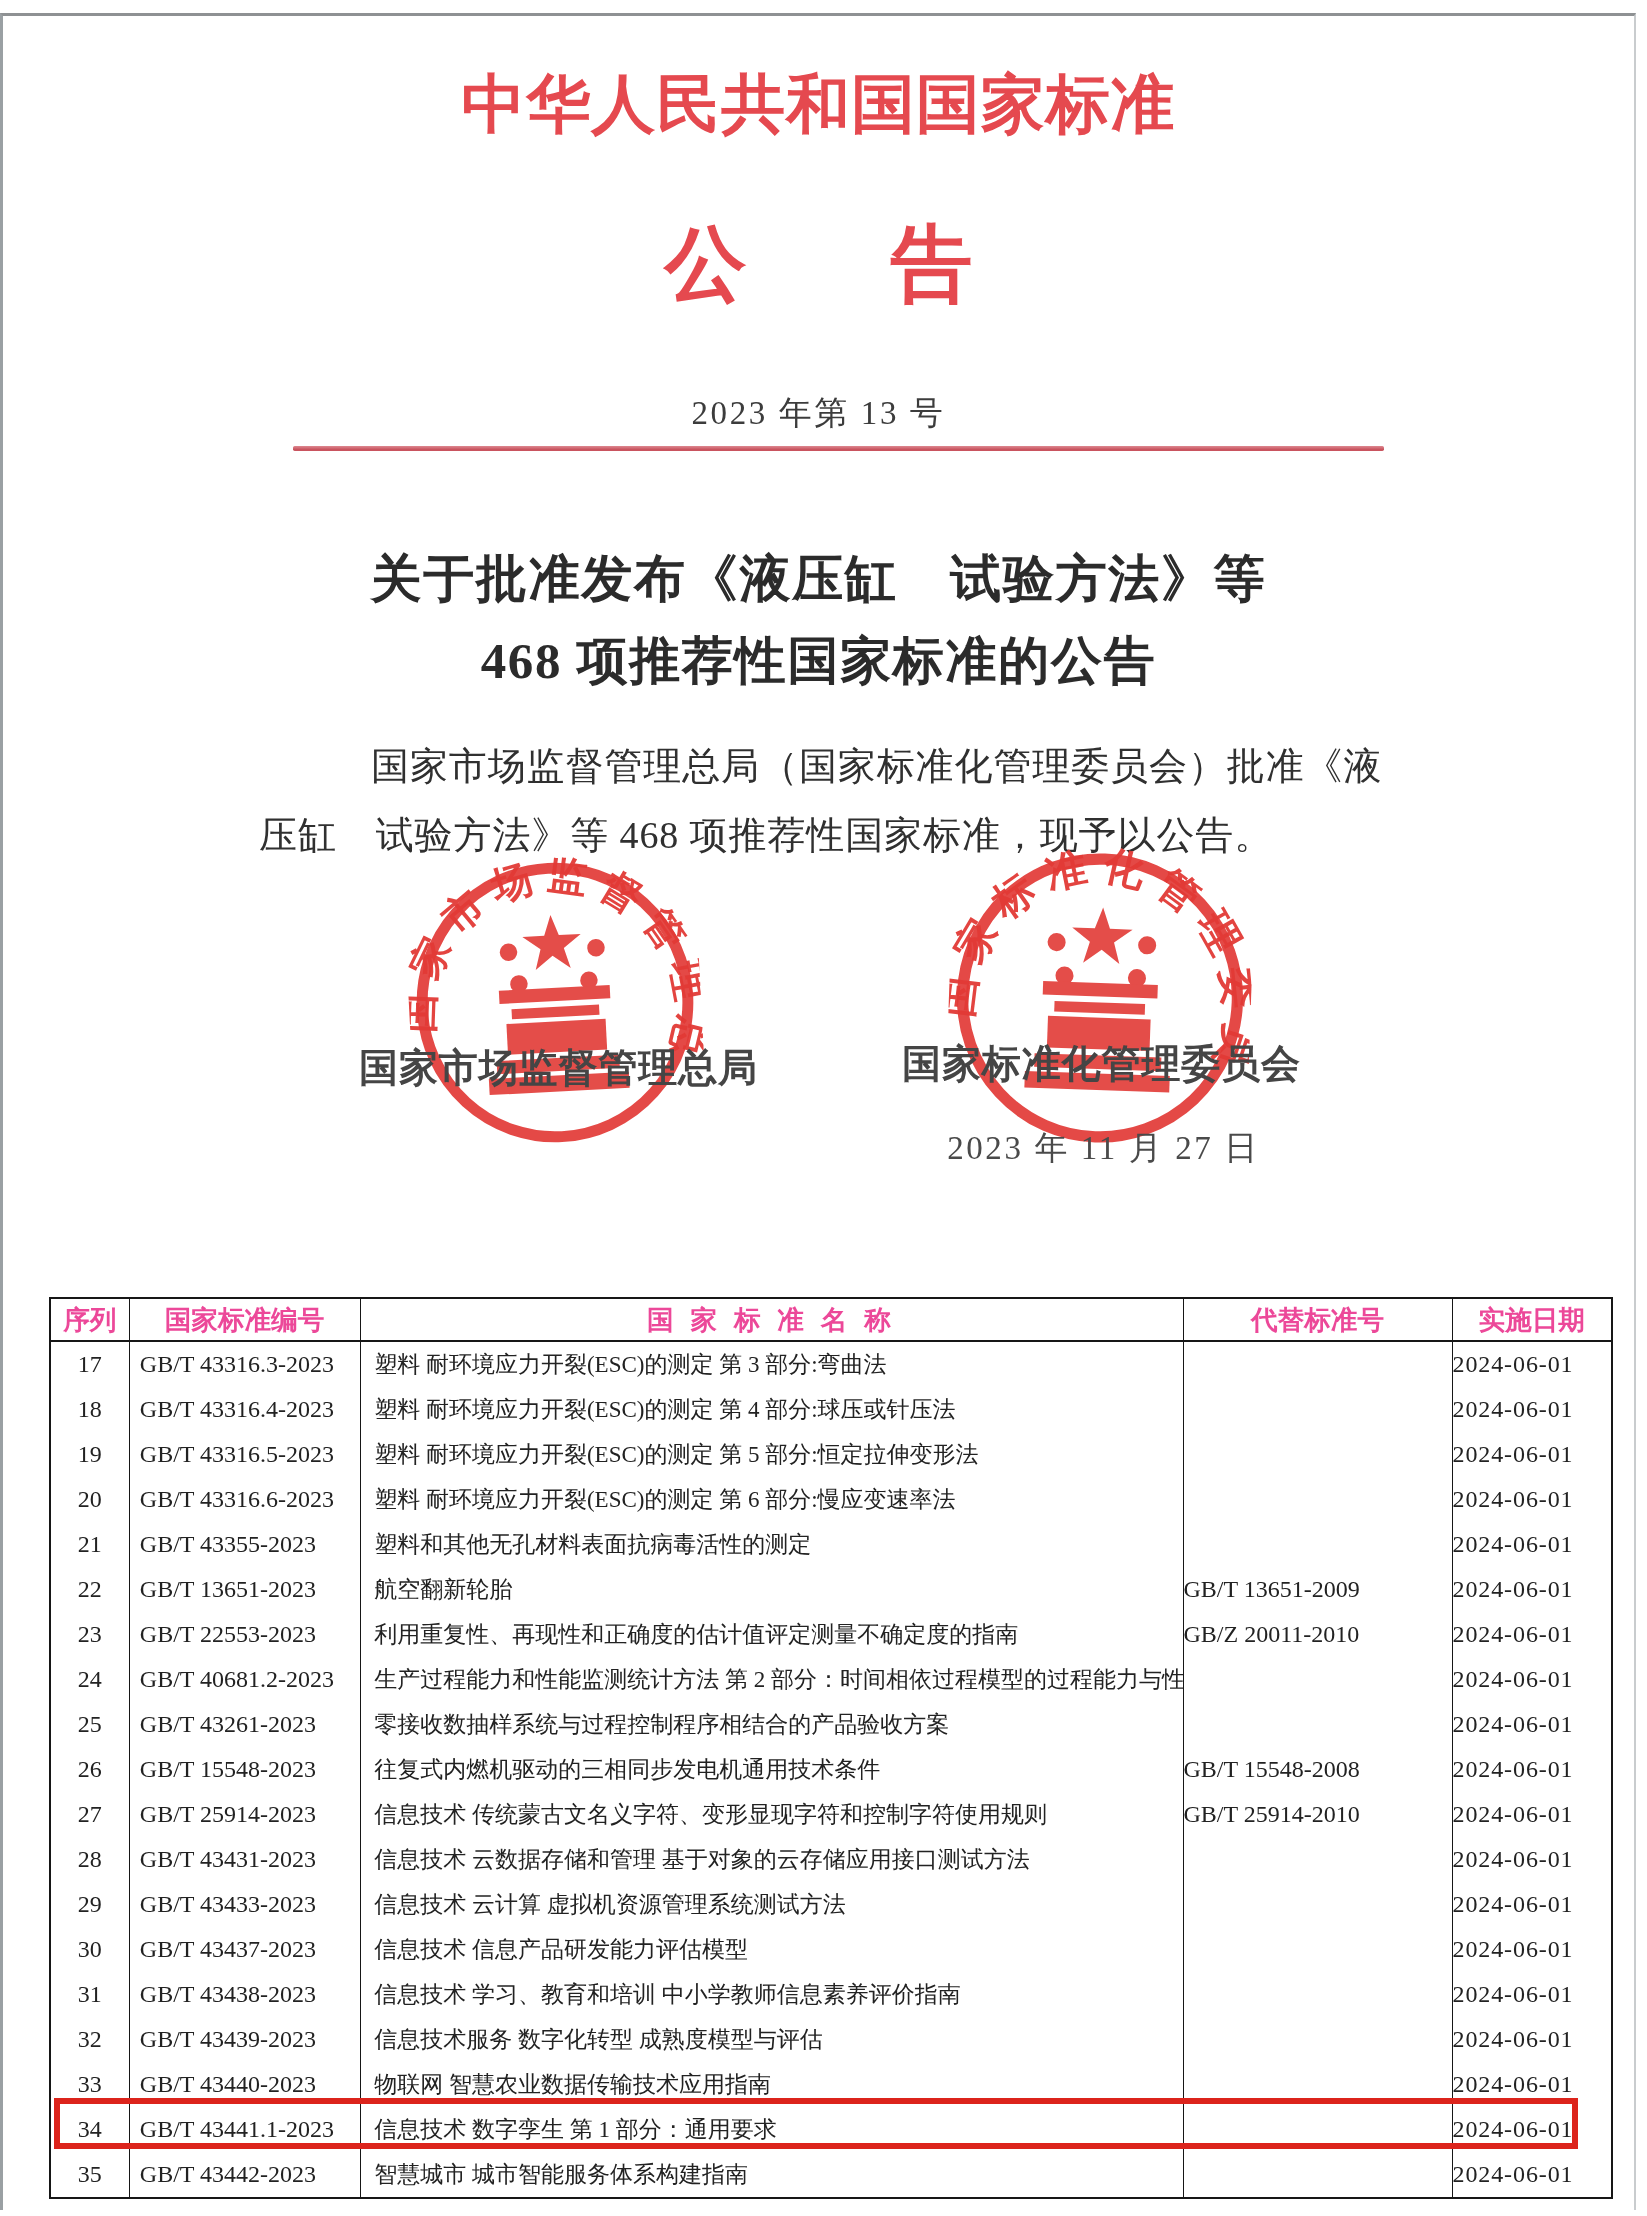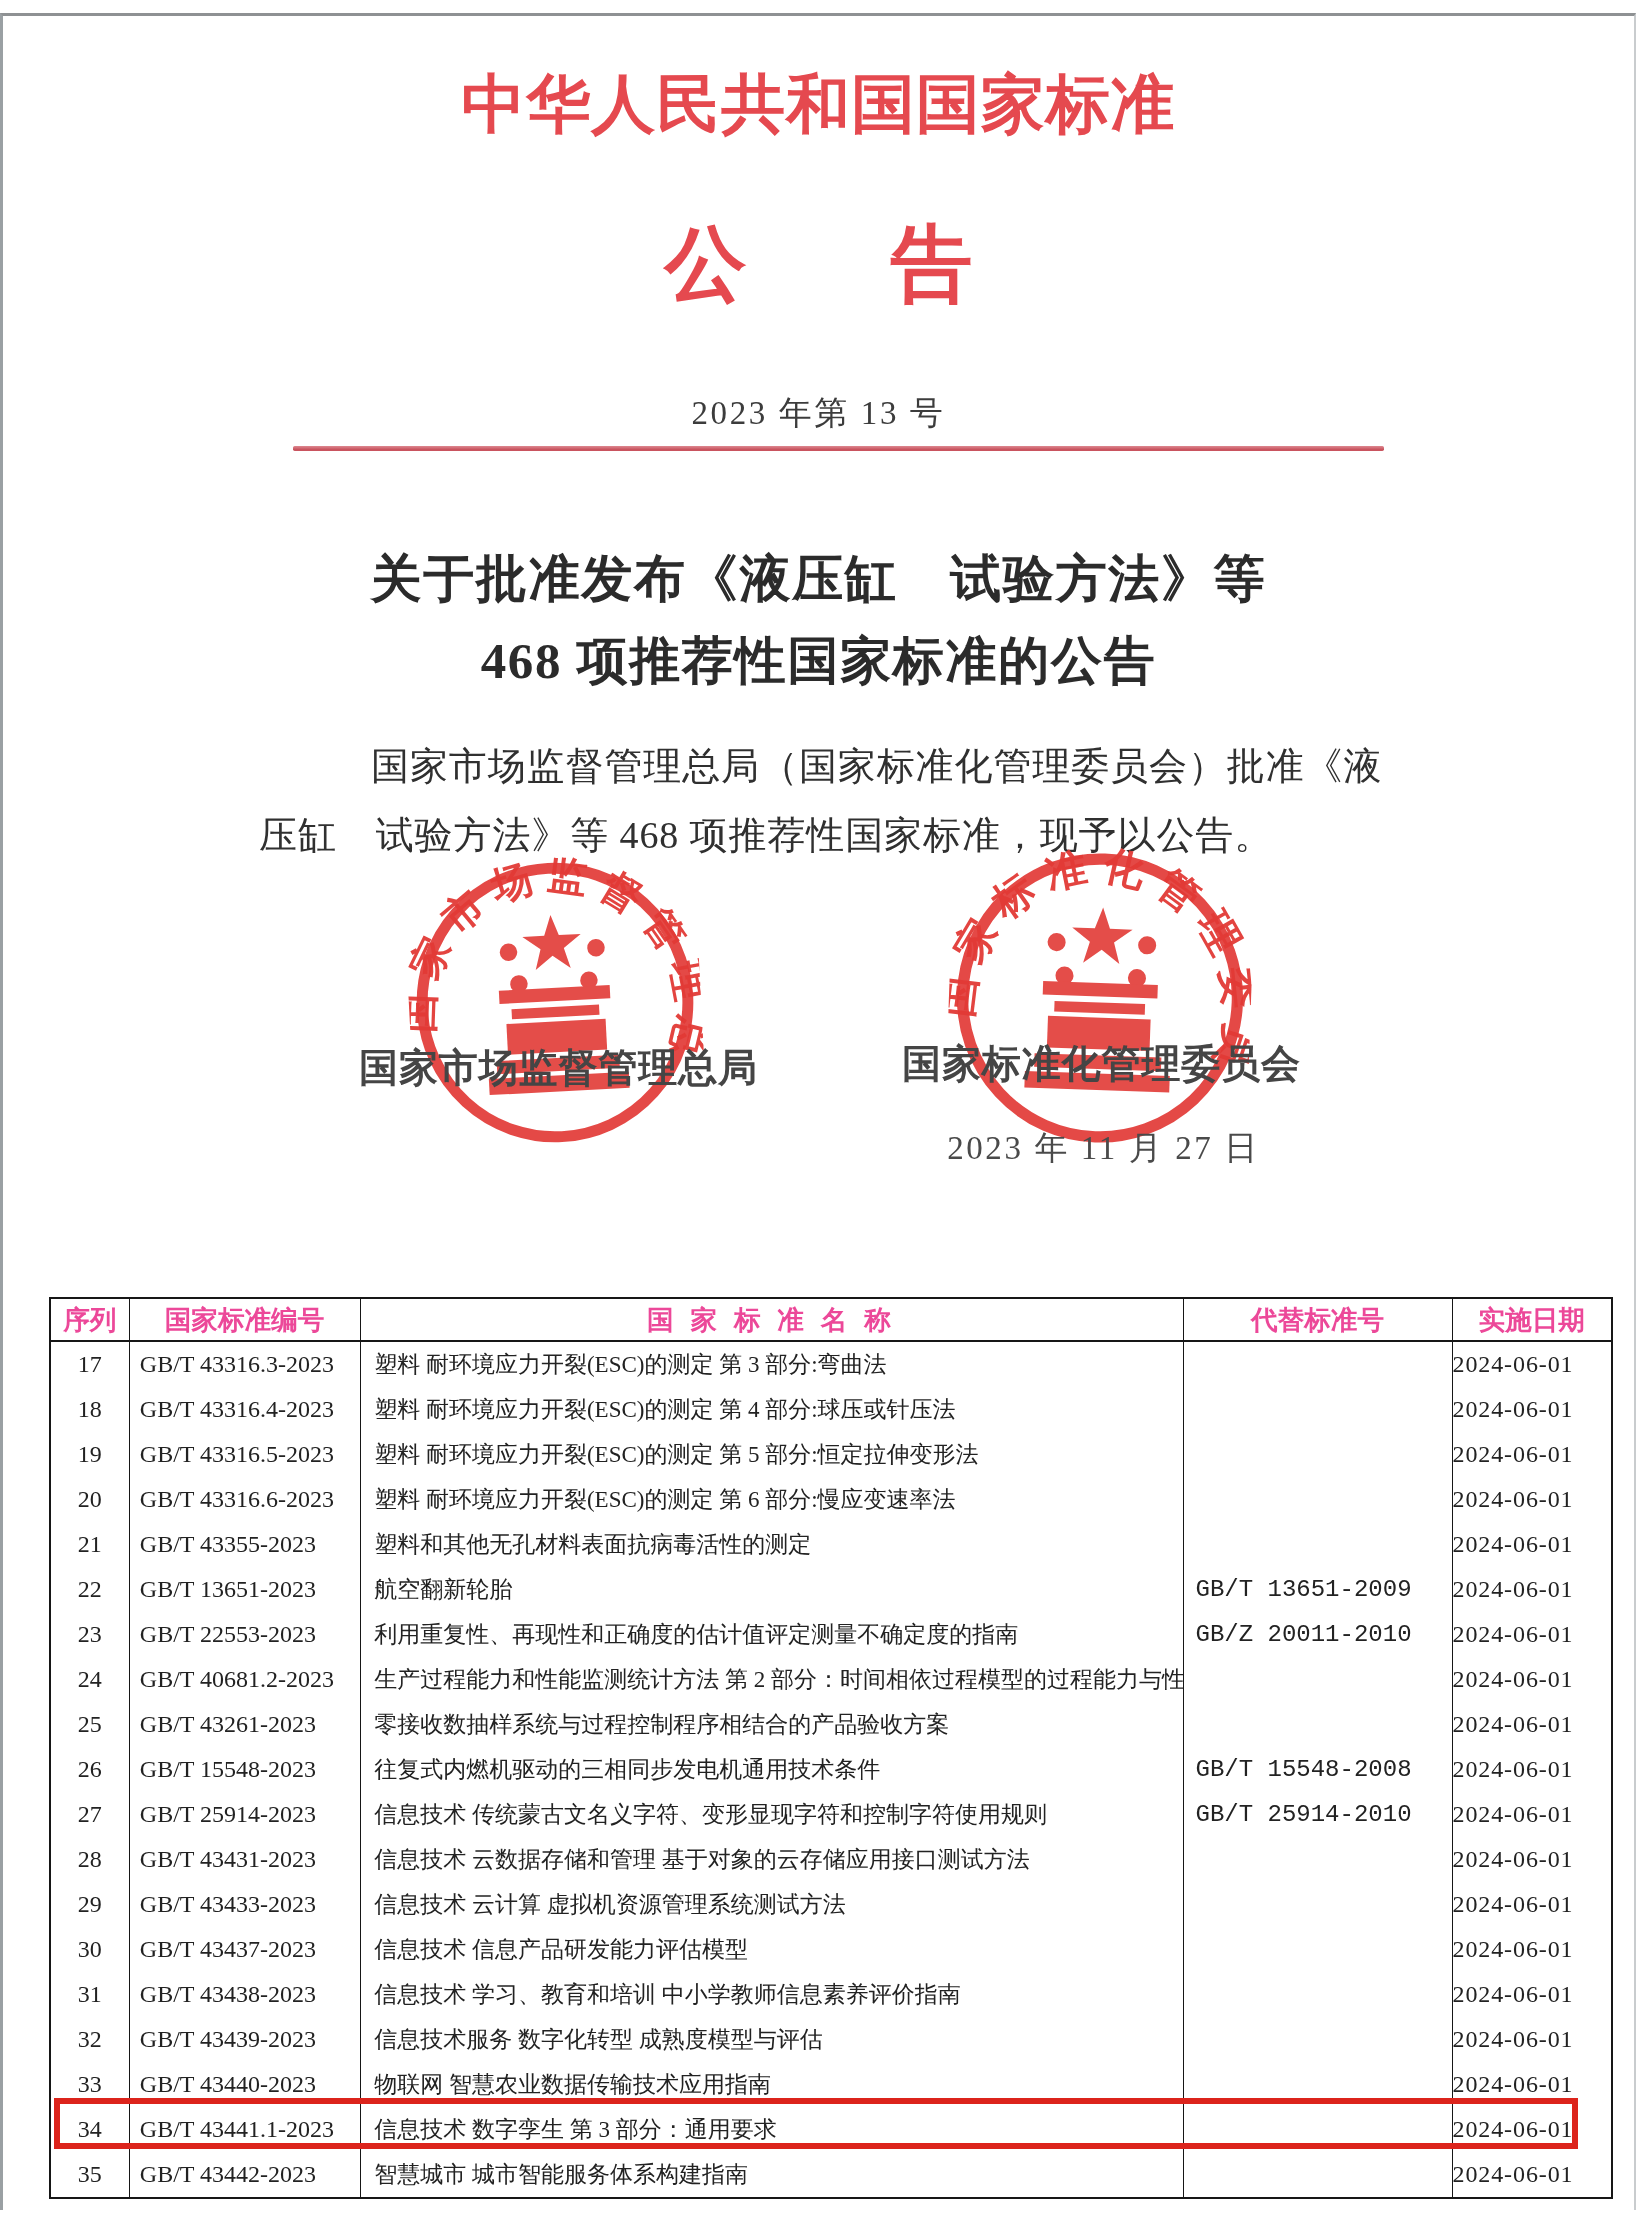--- a/index.html
+++ b/index.html
@@ -92,21 +92,21 @@
   }
   thead th{
     height:41px;font-size:26.6px;font-weight:700;text-align:center;
     border-bottom:2.6px solid var(--table-border);color:#ec4899;
   }
   th.c-name{letter-spacing:5.1px;}
   td{height:45px;font-size:24px;color:#222;}
   td.c-seq{text-align:center;}
   td.c-code{padding-left:10.3px;}
   td.c-name{padding-left:13.7px;font-size:23px;font-family:Liberation Serif, serif;}
-  td.c-rep{padding-left:12px;font-family:Liberation Mono, monospace;}
+  td.c-rep{padding-left:0;}
   td.c-date{text-align:left;letter-spacing:0.9px;}
   .hl-box{
     position:absolute;display:none;z-index:5;pointer-events:none;
     left:5.1px;width:1524px;box-sizing:border-box;
     border:6px solid var(--highlight-red);
   }
 </style>
 </head>
 <body>
 
@@ -319,21 +319,21 @@
           <tr>
     <td class="c-seq">33</td>
     <td class="c-code">GB/T 43440-2023</td>
     <td class="c-name">物联网 智慧农业数据传输技术应用指南</td>
     <td class="c-rep"></td>
     <td class="c-date">2024-06-01</td>
   </tr>
           <tr class="hl">
     <td class="c-seq">34</td>
     <td class="c-code">GB/T 43441.1-2023</td>
-    <td class="c-name">信息技术 数字孪生 第 3 部分：通用要求</td>
+    <td class="c-name">信息技术 数字孪生 第 1 部分：通用要求</td>
     <td class="c-rep"></td>
     <td class="c-date">2024-06-01</td>
   </tr>
           <tr>
     <td class="c-seq">35</td>
     <td class="c-code">GB/T 43442-2023</td>
     <td class="c-name">智慧城市 城市智能服务体系构建指南</td>
     <td class="c-rep"></td>
     <td class="c-date">2024-06-01</td>
   </tr>

